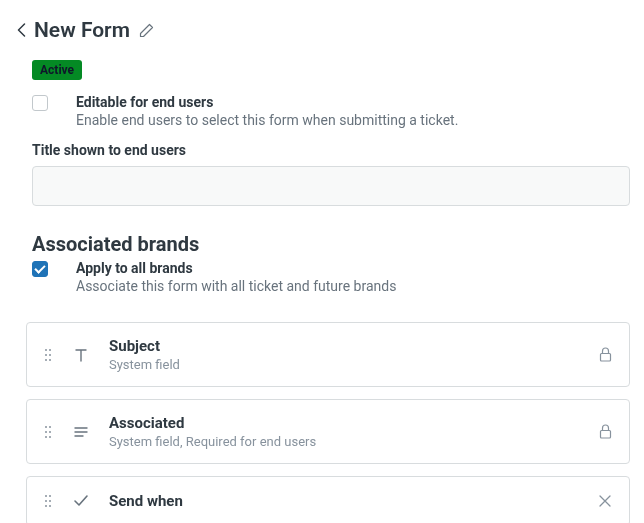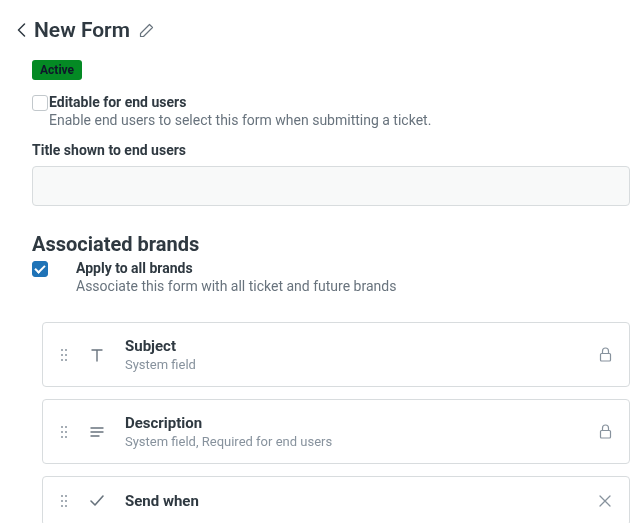--- a/index.html
+++ b/index.html
@@ -46,21 +46,21 @@
       font-size: 12px;
       font-weight: 700;
       padding: 3px 8px;
       border-radius: 3px;
       margin-left: 18px;
       margin-bottom: 14px;
     }
     .checkbox-row {
       display: flex;
       align-items: flex-start;
-      gap: 1px;
+      gap: 28px;
       margin-left: 18px;
       margin-bottom: 14px;
     }
     .checkbox {
       width: 16px;
       height: 16px;
       border: 1px solid #c2c8cc;
       border-radius: 3px;
       flex-shrink: 0;
       margin-top: 1px;
@@ -120,21 +120,21 @@
     .assoc-checkbox-row {
       display: flex;
       align-items: flex-start;
       gap: 28px;
       margin-left: 18px;
       margin-bottom: 28px;
     }
     .field-card {
       border: 1px solid #d8dcde;
       border-radius: 4px;
-      margin-left: 28px;
+      margin-left: 12px;
       margin-bottom: 12px;
       padding: 14px 16px;
       display: flex;
       align-items: center;
       gap: 18px;
       background: #fff;
     }
     .drag-handle {
       color: #87929d;
       width: 10px;
@@ -254,21 +254,21 @@
           <circle cx="2" cy="12" r="1"></circle>
           <circle cx="6" cy="12" r="1"></circle>
         </svg>
       </span>
       <span class="field-type-icon">
         <svg width="18" height="18" viewBox="0 0 18 18" fill="none">
           <path d="M3 5H15M3 9H15M3 13H11" stroke="currentColor" stroke-width="1.4" stroke-linecap="round"></path>
         </svg>
       </span>
       <div class="field-info">
-        <div class="field-title">Description</div>
+        <div class="field-title">Associated</div>
         <div class="field-sub">System field, Required for end users</div>
       </div>
       <span class="field-action-icon">
         <svg width="13" height="15" viewBox="0 0 13 15" fill="none">
           <rect x="1.5" y="6.5" width="10" height="7.5" rx="1" stroke="currentColor" stroke-width="1.2"></rect>
           <path d="M3.5 6.5V4C3.5 2.34 4.84 1 6.5 1C8.16 1 9.5 2.34 9.5 4V6.5" stroke="currentColor" stroke-width="1.2"></path>
         </svg>
       </span>
     </div>
     <div class="field-card">

